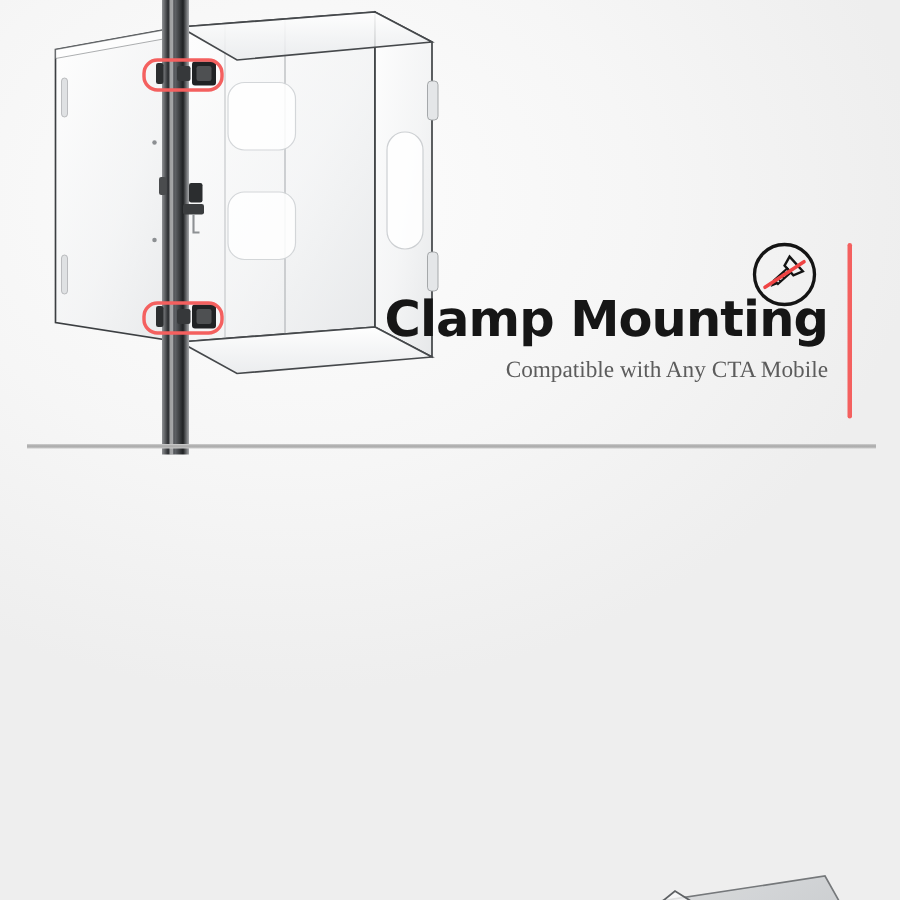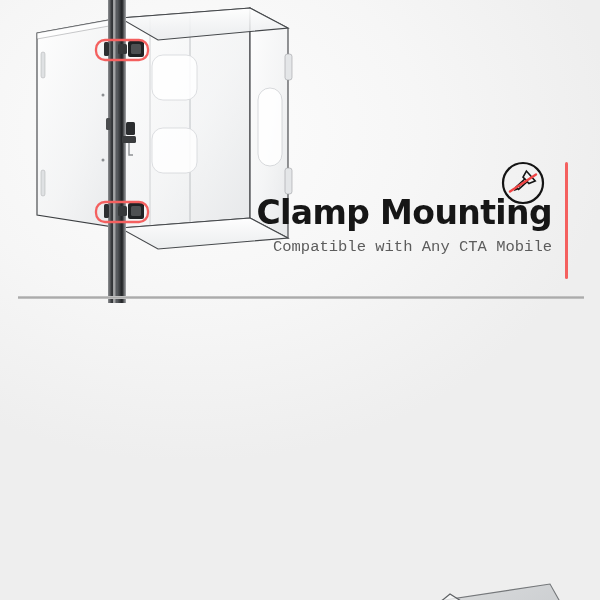--- a/index.html
+++ b/index.html
@@ -36,21 +36,21 @@
     font-family:"DejaVu Sans",sans-serif;
     font-weight:700;
     font-size:33px;
     letter-spacing:-0.6px;
     color:#161616;
     line-height:1.06;
     white-space:nowrap;
     margin:0;
   }
   .subline{
-    font-family:Liberation Mono, monospace;
+    font-family:Liberation Serif, serif;
     font-weight:400;
     font-size:15.5px;
     color:#5c5c5c;
     line-height:1.42;
     margin:5px 0 0 0;
     white-space:nowrap;
   }
 
   
   #icon-no-screws{position:absolute;left:500px;top:160px;width:46px;height:46px;}

